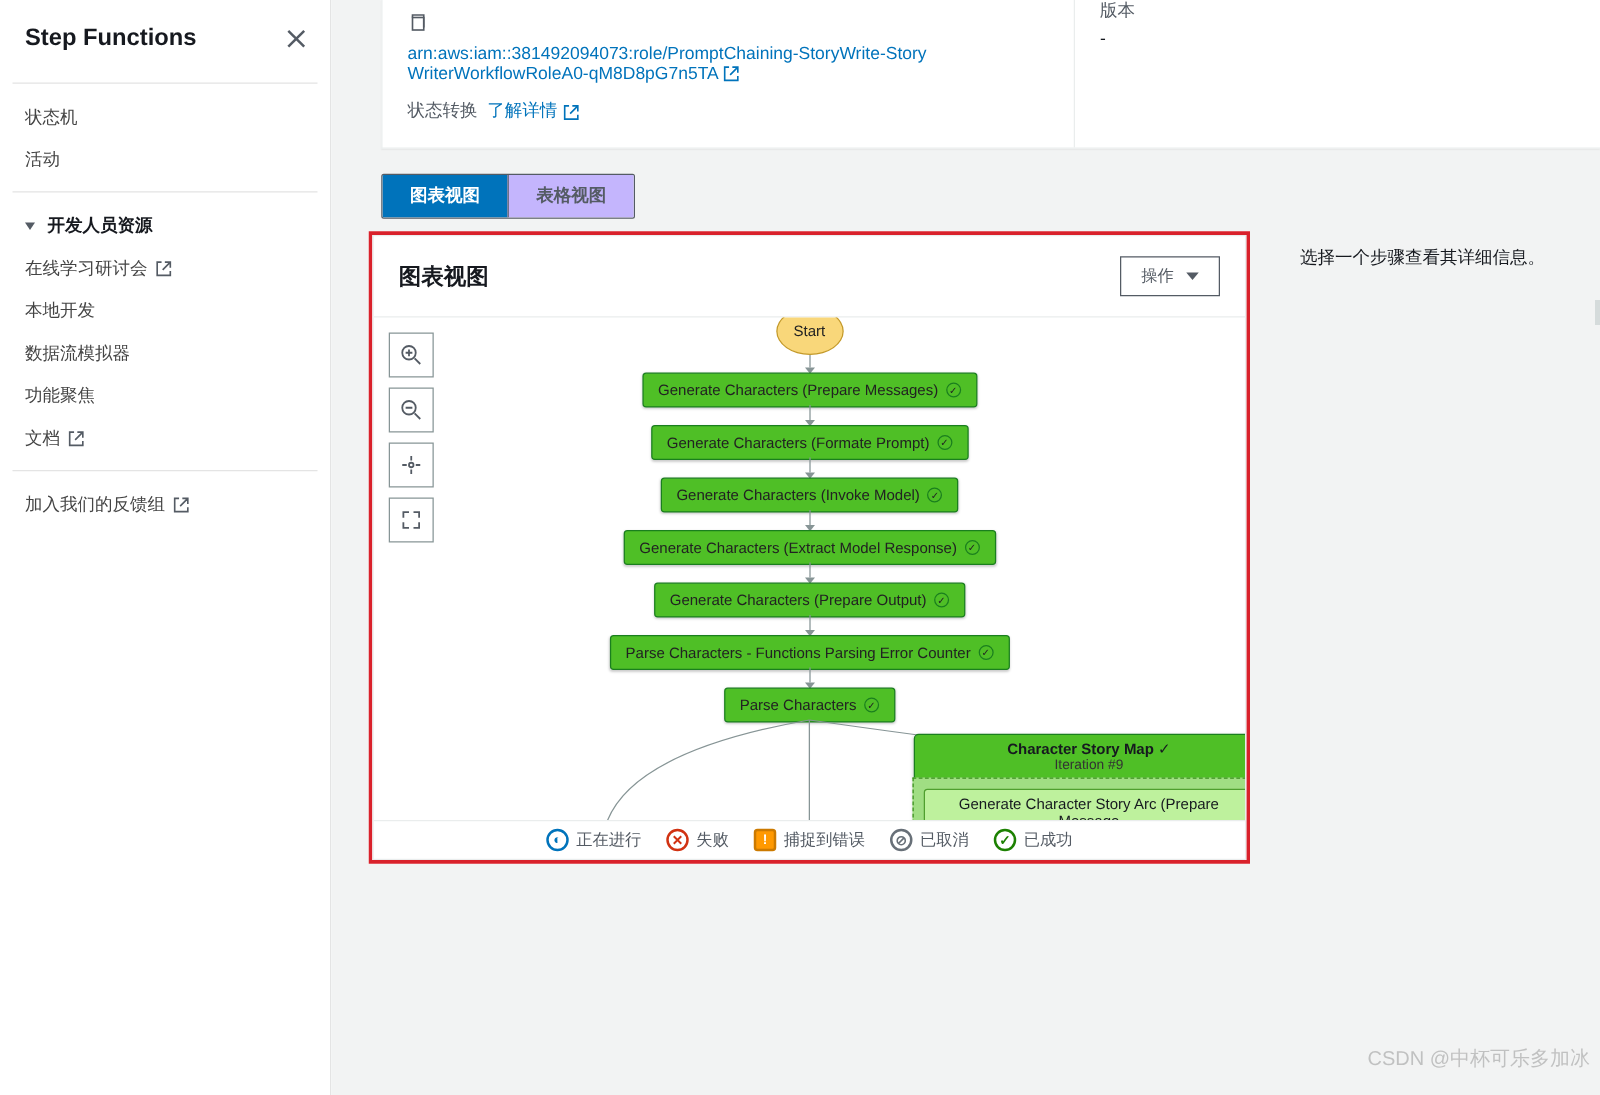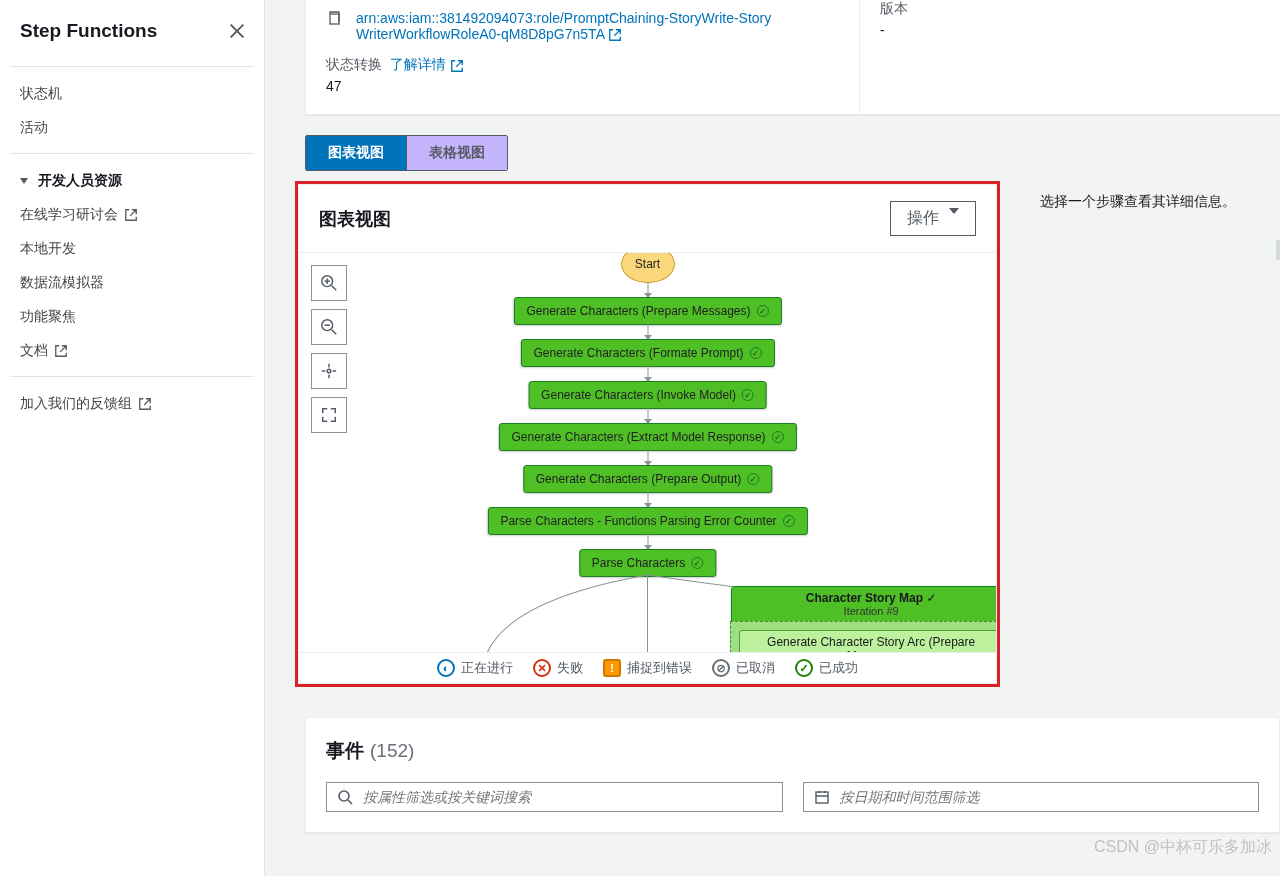--- a/index.html
+++ b/index.html
@@ -17,32 +17,32 @@
 .caret { width:0;height:0;border-left:4px solid transparent;border-right:4px solid transparent;border-top:6px solid #545b64; margin-right:4px;}
 .ext-icon { display:inline-flex; width:14px; height:14px; }
 .ext-icon svg { width:14px; height:14px; }
 .main { flex: 1; overflow: hidden; position: relative; background: #f2f3f3; }
 .main-inner { padding: 0 0 0 0; height:100%; overflow-y:auto; }
 .detail-card { background:#fff; margin: 0 0 20px 40px; display:flex; border-bottom:1px solid #eaeded; border-left:1px solid #eaeded; box-shadow: 0 1px 1px rgba(0,0,0,.05); }
 .detail-left { flex:1; padding: 0 20px 20px 20px; border-right:1px solid #eaeded; }
 .detail-right { width: 420px; padding: 0 20px 20px 20px; }
 .link-blue { color:#0073bb; text-decoration:none; }
 .copy-icn { display:inline-flex; width:16px; height:16px; vertical-align:middle; margin-right:6px; }
-.arn-wrap { display:flex; align-items:flex-start; gap:8px; padding-top:10px;}
+.arn-wrap { display:flex; align-items:flex-start; gap:8px; padding-top:10px;flex-direction:column;}
 .kv-label { color:#545b64; font-size:14px; margin-top:14px; }
 .kv-val { color:#16191f; font-size:14px; margin-top:4px;}
 .tabgrp { display:flex; border:1px solid #545b64; width:fit-content; margin: 0 0 0 40px; border-radius:2px; overflow:hidden;}
 .tabgrp .tab { padding:8px 22px; font-size:14px; cursor:pointer; background:#c4b5fd; color:#545b64; font-weight:700;}
 .tabgrp .tab.active { background:#0073bb; color:#fff; }
 .tabgrp .tab + .tab { border-left:1px solid #545b64; }
 .redbox { border:3px solid #d9212b; margin: 10px 20px 10px 30px; padding:0; background:#fff; position:relative; height:506px; display:flex; }
 .graph-panel { flex:1; border:1px solid #eaeded; display:flex; flex-direction:column; margin:0; background:#fff; position:relative; overflow:hidden;}
 .graph-head { display:flex; justify-content:space-between; align-items:center; padding:16px 20px; }
 .graph-head h2 { font-size:18px; font-weight:700;}
-.action-btn { display:flex; gap:10px; border:1px solid #545b64; background:#fff; padding:6px 16px; cursor:pointer; color:#545b64; font-size:16px;}
+.action-btn { display:flex; align-items:center; gap:10px; border:1px solid #545b64; background:#fff; padding:6px 16px; cursor:pointer; color:#545b64; font-size:13px;}
 .action-btn .dd { width:0;height:0;border-left:5px solid transparent;border-right:5px solid transparent;border-top:6px solid #545b64;}
 .graph-body { flex:1; position:relative; border-top:1px solid #eaeded; overflow:hidden;}
 .zoom-ctrls { position:absolute; left:12px; top:12px; display:flex; flex-direction:column; gap:8px; z-index:5;}
 .zbtn { width:36px; height:36px; border:1px solid #879596; background:#fff; display:flex; align-items:center; justify-content:center; cursor:pointer; color:#545b64;}
 .zbtn svg { width:18px; height:18px; stroke:#545b64; }
 .flow { position:absolute; inset:0; }
 .node { position:absolute; transform:translateX(-50%); border:1px solid #1a7f1e; background:#4fbf26; color:#222; font-size:12px; padding:6px 12px; border-radius:3px; display:flex; align-items:center; gap:6px; white-space:nowrap; box-shadow: 0 1px 2px rgba(0,0,0,.2); text-align: right;}
 .node .chk { width:12px; height:12px; border-radius:50%; border:1.5px solid #1a7f1e; display:inline-flex; align-items:center; justify-content:center; font-size:8px;}
 .start-node { width:54px; height:38px; border-radius:50%; background:#f9d77a; border:1px solid #c49a2a; display:flex; align-items:center; justify-content:center; font-size:12px; color:#222; position:absolute; transform:translateX(-50%);}
 .edge { position:absolute; width:1px; background:#879596; left:50%; transform:translateX(-50%);}
@@ -140,21 +140,20 @@
                   <svg viewBox="0 0 16 16" fill="none" stroke="#0073bb" stroke-width="1.5">
                     <path d="M6 2H2v12h12v-4M9 2h5v5M14 2L7 9"></path>
                   </svg>
                 </span></a>
         </div>
         <div class="kv-label"><span>状态转换</span>&nbsp;&nbsp;<a class="link-blue"><span>了解详情</span> <span class="ext-icon" style="vertical-align:middle;">
                   <svg viewBox="0 0 16 16" fill="none" stroke="#0073bb" stroke-width="1.5">
                     <path d="M6 2H2v12h12v-4M9 2h5v5M14 2L7 9"></path>
                   </svg>
                 </span></a></div>
-        <div class="kv-val">47</div>
       </div>
       <div class="detail-right">
         <div class="kv-label" style="margin-top:0;">版本</div>
         <div class="kv-val">-</div>
       </div>
     </div>
 
     <div class="tabgrp">
       <div class="tab active">图表视图</div>
       <div class="tab">表格视图</div>
@@ -280,39 +279,17 @@
 
       </div>
     </div>
     <div class="side-detail">
         <p>选择一个步骤查看其详细信息。</p>
         <div class="vsplit"></div>
     </div>
     </div>
 
 
-    <div class="events-card">
-      <h2>
-            <span>事件</span>
-            <span class="cnt">(152)</span>
-          </h2>
-      <div class="evt-inputs">
-        <div class="input-box">
-          <span class="ico"><svg viewBox="0 0 16 16" fill="none" stroke="#545b64" stroke-width="1.6">
-                  <circle cx="7" cy="7" r="5"></circle>
-                  <path d="M11 11l4 4"></path>
-                </svg></span>
-          <input placeholder="按属性筛选或按关键词搜索" style="">
-        </div>
-        <div class="input-box">
-          <span class="ico"><svg viewBox="0 0 16 16" fill="none" stroke="#545b64" stroke-width="1.4">
-                  <rect x="2" y="3" width="12" height="11"></rect>
-                  <path d="M2 7h12M5 2v2M11 2v2"></path>
-                </svg></span>
-          <input placeholder="按日期和时间范围筛选" style="">
-        </div>
-      </div>
-    </div>
    </div>
   </main>
 </div>
 
 <div class="watermark">CSDN @中杯可乐多加冰</div>
 
 </body></html>

